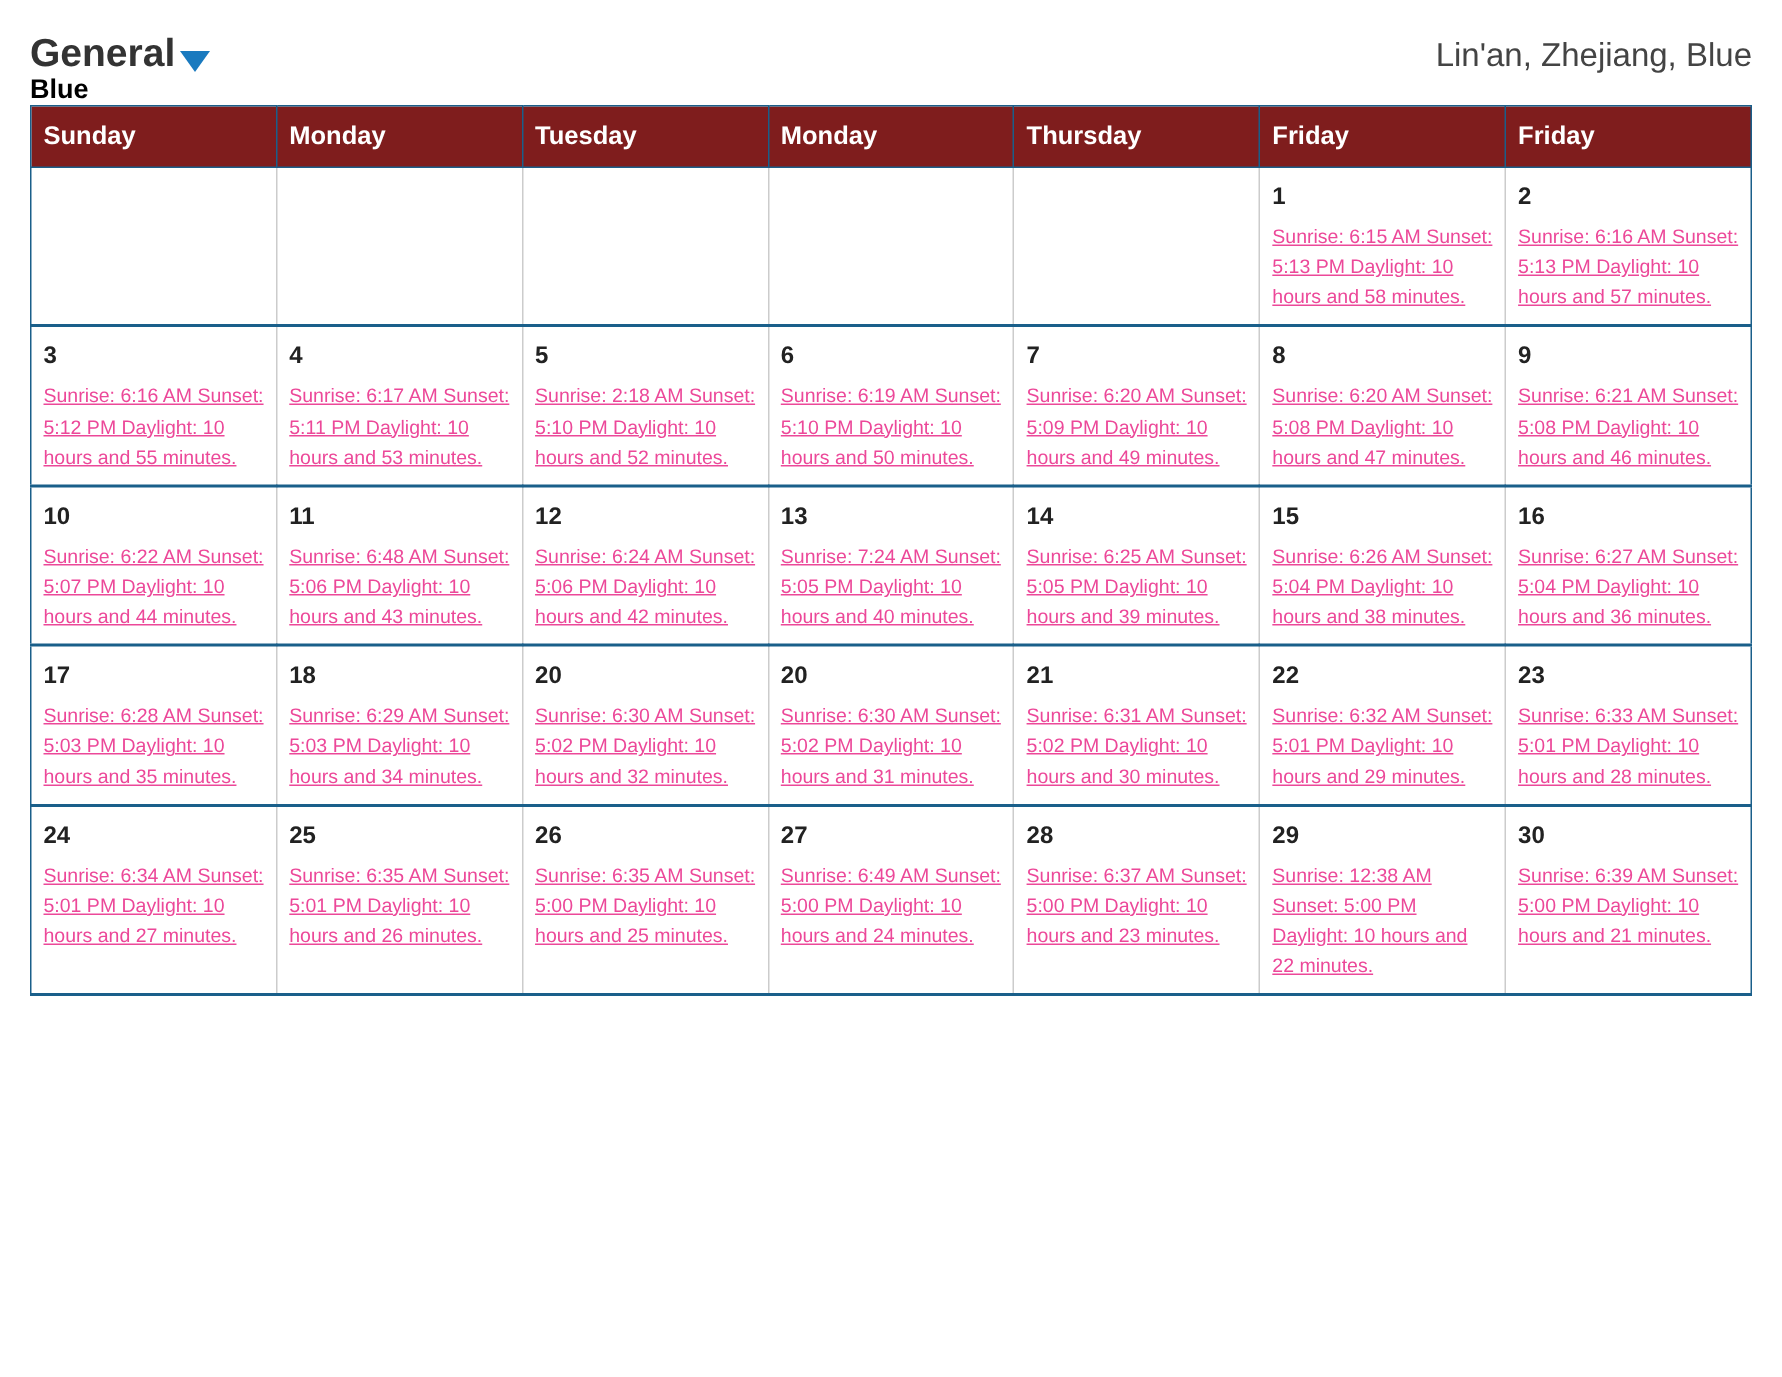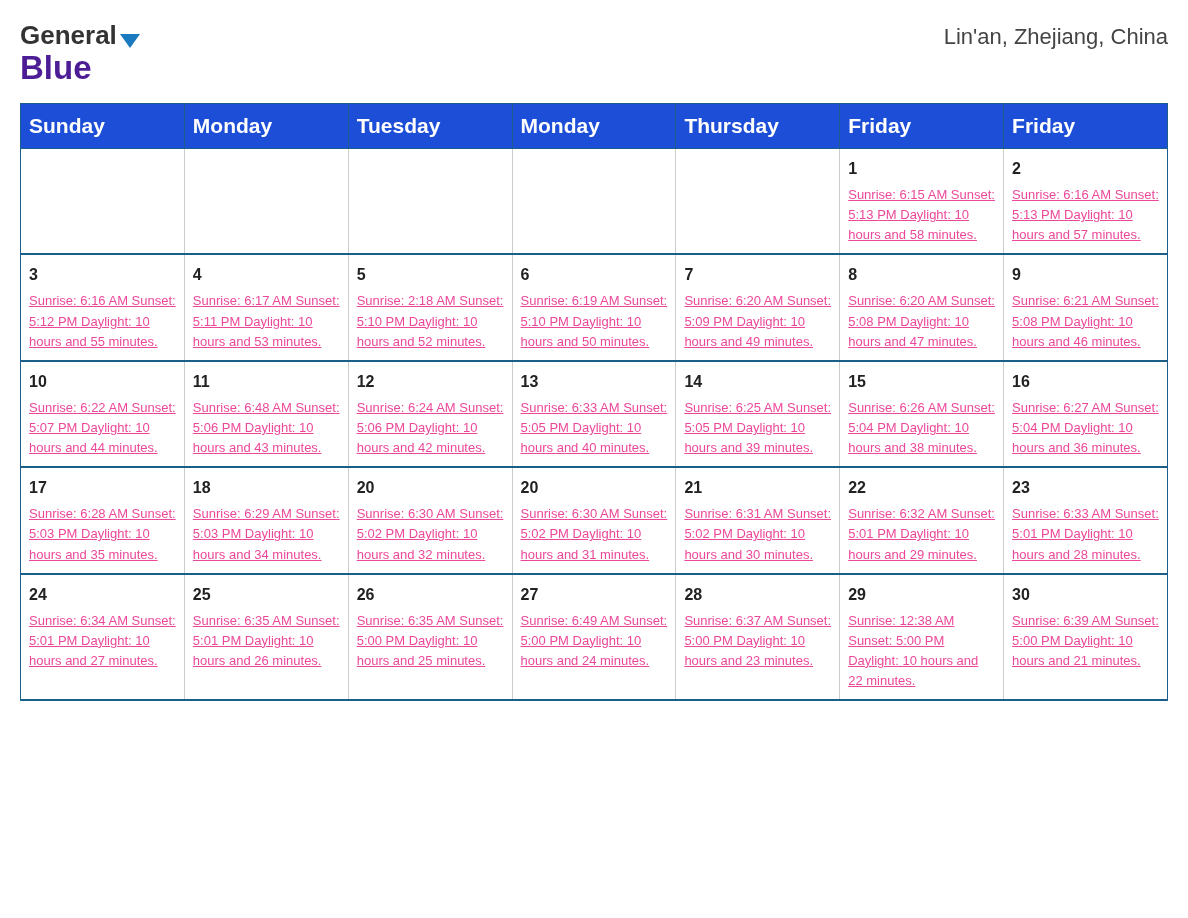--- a/index.html
+++ b/index.html
@@ -7,21 +7,20 @@
       font-family: Arial, sans-serif;
       background: #fff;
       padding: 20px;
       width: 1188px;
       min-height: 918px;
     }
     .header-area {
       display: flex;
       justify-content: space-between;
       align-items: flex-start;
-      margin-bottom: 16px;
     }
     .logo {
       display: flex;
       flex-direction: column;
       align-items: flex-start;
     }
     .logo-general {
       font-size: 26px;
       font-weight: bold;
       color: #333;
@@ -33,46 +32,46 @@
       width: 0;
       height: 0;
       border-left: 10px solid transparent;
       border-right: 10px solid transparent;
       border-top: 14px solid #1a7abf;
       margin-left: 3px;
       position: relative;
       top: 5px;
     }
     .logo-blue {
-      font-size: 33px;
-      font-weight: bold;
-      color: #4c1d95;
+      font-size: 18px;
+      font-weight: bold;
+      color: #000000;
       margin-top: -2px;
     }
     .title-area {
       text-align: right;
     }
     .month-title {
       font-size: 46px;
       font-weight: bold;
       color: #222;
     }
     .location-title {
       font-size: 22px;
       color: #444;
       margin-top: 4px;
     }
     .calendar-table {
       width: 100%;
       border-collapse: collapse;
     }
     .calendar-table thead tr th {
-      background-color: #1d4ed8;
+      background-color: #7f1d1d;
       color: #fff;
-      font-size: 21px;
+      font-size: 17px;
       font-weight: bold;
       padding: 10px 8px;
       text-align: left;
       border: 1px solid #1a5f8a;
     }
     .calendar-table tbody tr {
       border-bottom: 2px solid #1a5f8a;
     }
     .calendar-table tbody tr td {
       vertical-align: top;
@@ -113,21 +112,21 @@
 
 <div class="header-area">
   <div class="logo">
     <div class="logo-general">
       <span>General</span>
       <span class="blue-arrow"></span>
     </div>
     <div class="logo-blue">Blue</div>
   </div>
   <div class="title-area">
-    <div class="location-title">Lin'an, Zhejiang, China</div>
+    <div class="location-title">Lin'an, Zhejiang, Blue</div>
   </div>
 </div>
 
 <table class="calendar-table">
   <thead>
     <tr>
 
     <th>Sunday</th>
         <th>Monday</th>
         <th>Tuesday</th>
@@ -216,21 +215,21 @@
 Daylight: 10 hours and 43 minutes.</div>
         </td>
         <td>
           <span class="day-num">12</span>
           <div class="day-info">Sunrise: 6:24 AM
 Sunset: 5:06 PM
 Daylight: 10 hours and 42 minutes.</div>
         </td>
         <td>
           <span class="day-num">13</span>
-          <div class="day-info">Sunrise: 6:33 AM
+          <div class="day-info">Sunrise: 7:24 AM
 Sunset: 5:05 PM
 Daylight: 10 hours and 40 minutes.</div>
         </td>
         <td>
           <span class="day-num">14</span>
           <div class="day-info">Sunrise: 6:25 AM
 Sunset: 5:05 PM
 Daylight: 10 hours and 39 minutes.</div>
         </td>
         <td>

